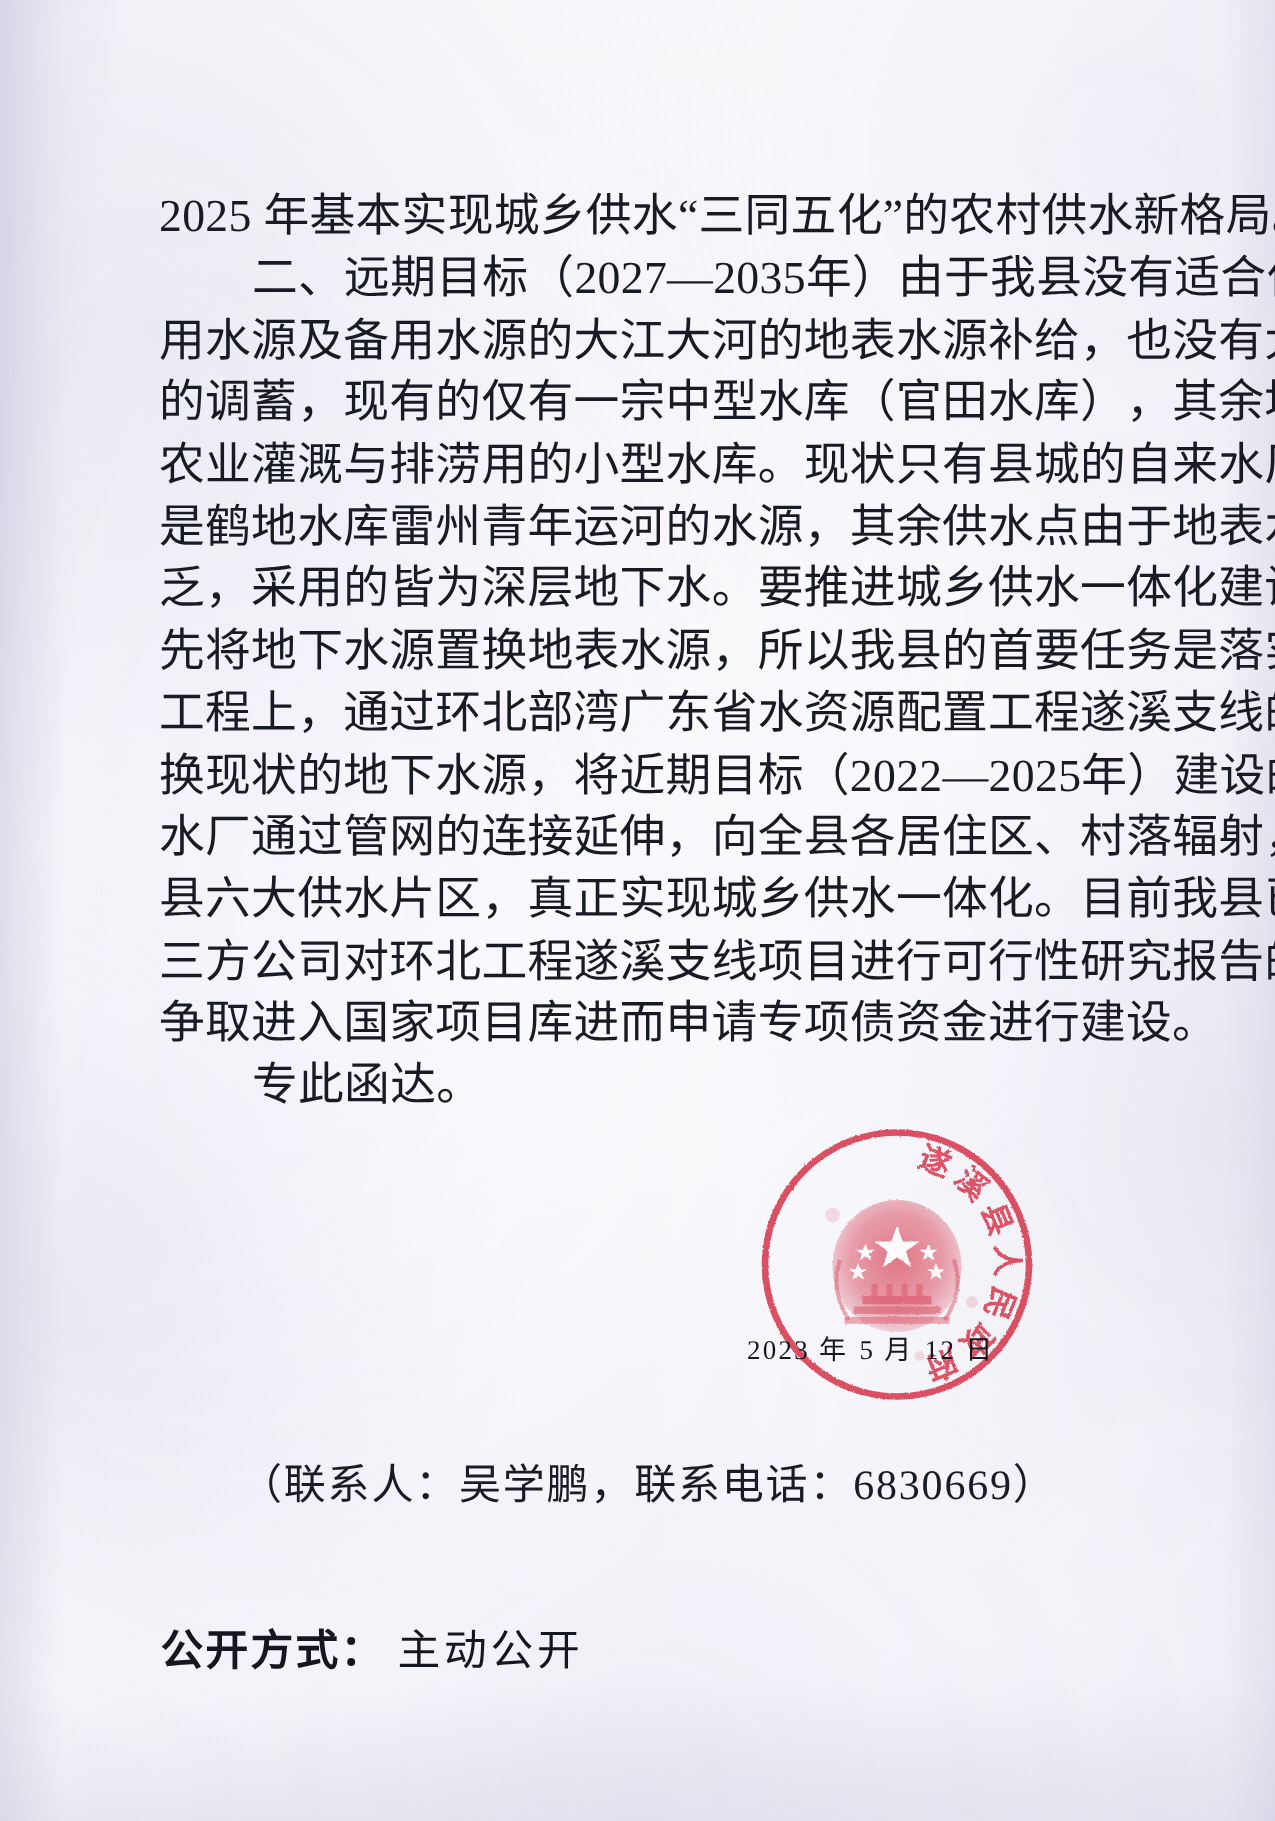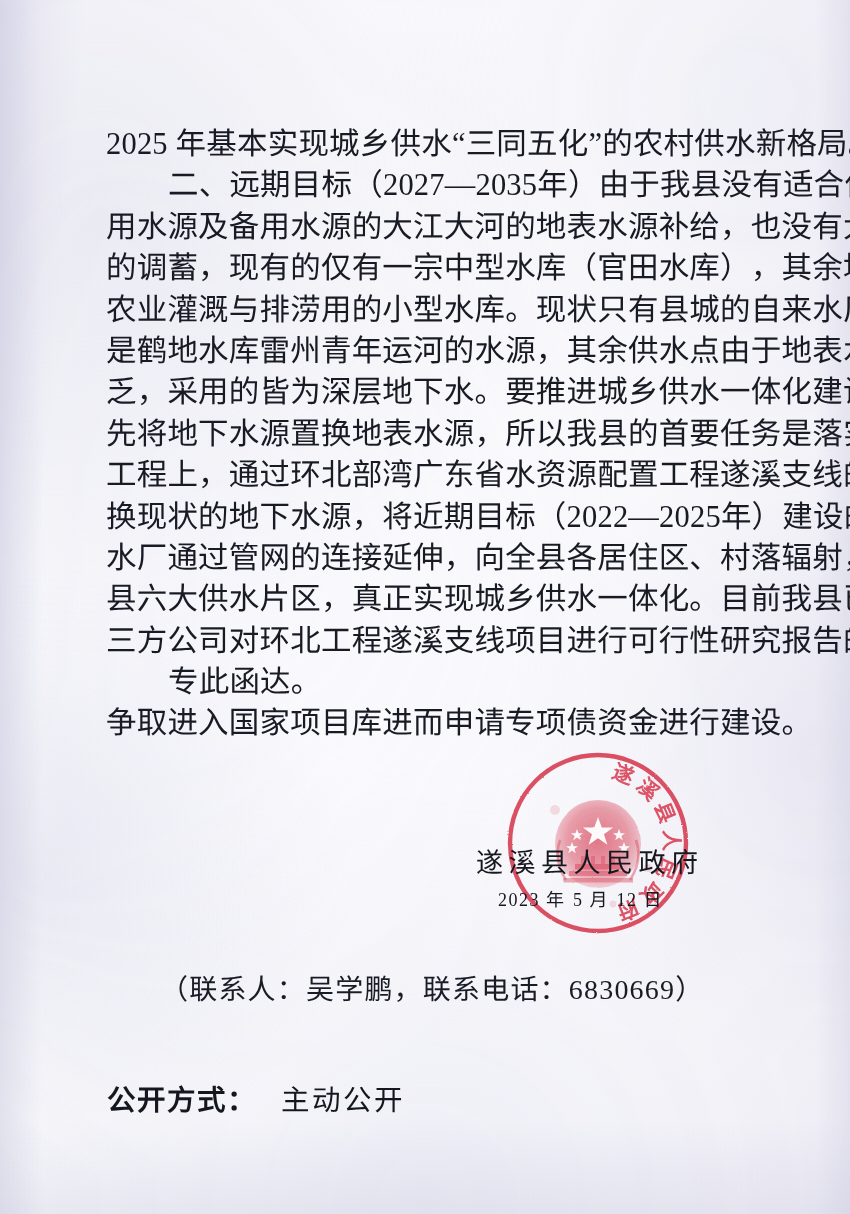--- a/index.html
+++ b/index.html
@@ -126,21 +126,21 @@
     color: #15171f;
     white-space: nowrap;
   }
   .disclosure .label {
     font-family: "Liberation Sans", "DejaVu Sans", sans-serif;
     font-weight: 700;
     letter-spacing: 1.5px;
   }
   .disclosure .value {
     letter-spacing: 2.5px;
-    margin-left: 24px;
+    margin-left: 8px;
   }
 </style>
 </head>
 <body>
 
 <div class="page">
 
   <div class="paper-grain"></div>
   <div class="edge-shade"></div>
 
@@ -476,23 +476,23 @@
         <span>行</span>
         <span>可</span>
         <span>行</span>
         <span>性</span>
         <span>研</span>
         <span>究</span>
         <span>报</span>
         <span>告</span>
         <span>的</span>
       </div>
+    <div class="line">争取进入国家项目库进而申请专项债资金进行建设。</div>
+
     <div class="line indent2">专此函达。</div>
-
-    <div class="line">争取进入国家项目库进而申请专项债资金进行建设。</div>
   </div>
 
   <div class="seal">
     <svg viewBox="0 0 190 190" xmlns="http://www.w3.org/2000/svg">
       <defs>
         <path id="ringpath" d="M 95,95 m 0,-66 a 66,66 0 1,1 -0.1,0" fill="none"></path>
         <radialGradient id="emblemFade" cx="50%" cy="45%" r="58%">
           <stop offset="0%" stop-color="#d6344a" stop-opacity=".78"></stop>
           <stop offset="62%" stop-color="#d6344a" stop-opacity=".55"></stop>
           <stop offset="100%" stop-color="#d6344a" stop-opacity=".20"></stop>
@@ -539,21 +539,20 @@
       </g>
 
       <g fill="#d6344a" opacity=".16">
         <circle cx="52" cy="62" r="5"></circle>
         <circle cx="145" cy="120" r="4"></circle>
         <circle cx="110" cy="156" r="3.4"></circle>
       </g>
     </svg>
   </div>
 
-  <div class="sign-org">遂溪县人民政府</div>
 
   <div class="sign-date">
     <span class="num">2023</span>
     <span class="cn">年</span>
     <span class="num">5</span>
     <span class="cn">月</span>
     <span class="num">12</span>
     <span class="cn">日</span>
   </div>
 

